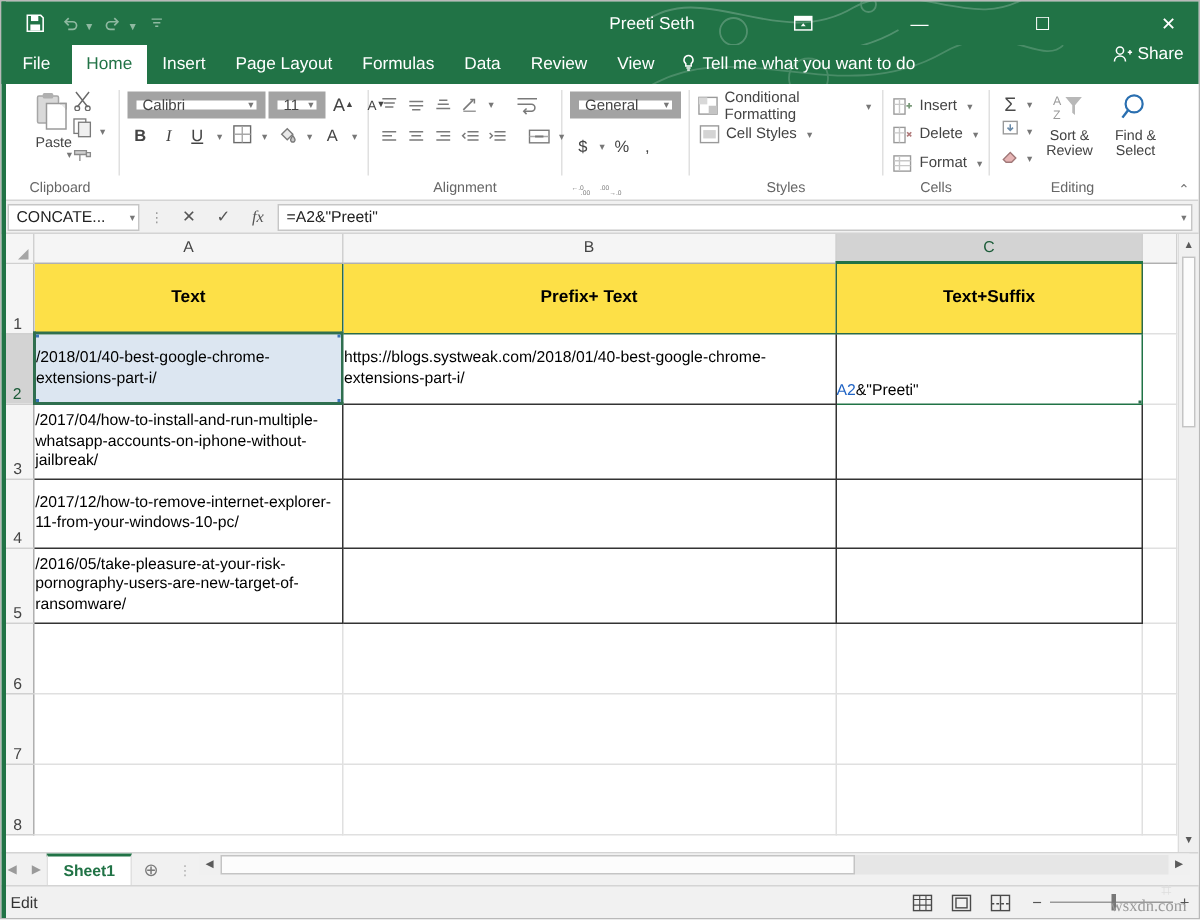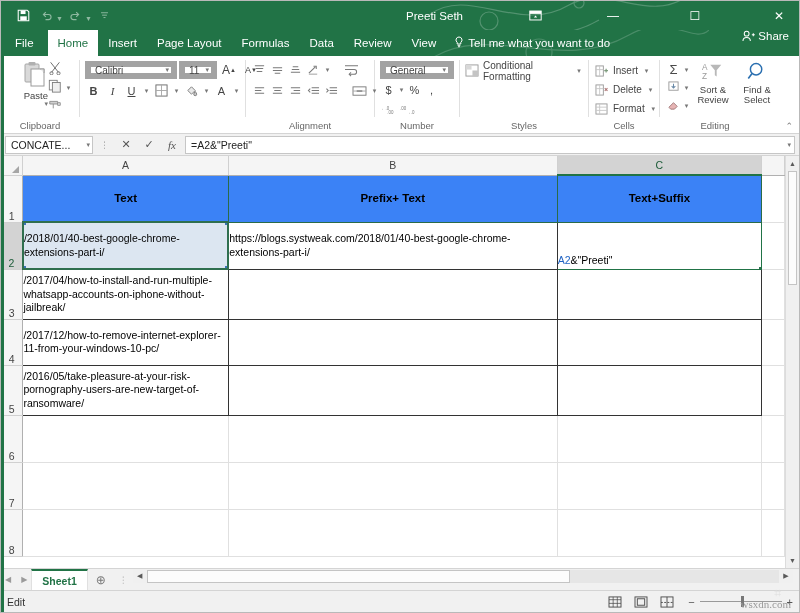--- a/index.html
+++ b/index.html
@@ -117,21 +117,21 @@
     justify-content: center; font-size: 11px; color: #444;
   }
   .ibtn.sm { width: 17px; }
   .caret-sm { font-size: 7px; color: #777; width: 9px; text-align: center; }
 
   
   .align-rows { display: flex; flex-direction: column; gap: 3px; padding-top: 2px; }
   .align-row { display: flex; align-items: center; gap: 1px; }
 
   
-  .num-rows { display: flex; flex-direction: column; gap: 2px; padding-top: 2px; }
+  .num-rows { display: flex; flex-direction: column; gap: 10px; padding-top: 2px; }
   .numfmt { width: 74px; }
 
   
   .styles-rows { display: flex; flex-direction: column; gap: 2px; padding-top: 3px; }
   .style-item { display: flex; align-items: center; gap: 4px; font-size: 10px; color: #444; height: 17px;}
   .style-ic { width: 15px; height: 14px; display:flex;align-items:center;justify-content:center; }
 
   
   .cells-rows { display: flex; flex-direction: column; gap: 2px; padding-top: 3px; }
   .cell-item { display: flex; align-items: center; gap: 4px; font-size: 10px; color: #444; height:17px;}
@@ -199,21 +199,21 @@
     padding-bottom: 1px;
   }
   .rowhdr.sel { background: #d3d3d3; color: #1b5b38; }
   .cell {
     border-right: 1px solid #e0e0e0; border-bottom: 1px solid #e0e0e0;
     font-size: 10.5px; color: #000; vertical-align: middle;
     padding: 0 2px 0 3px; overflow: hidden; line-height: 13.5px;
     word-break: break-word;
   }
   .cell.hdrcell {
-    background: #3b82f6; text-align: center; font-weight: bold; font-size: 11.5px;
+    background: #fde047; text-align: center; font-weight: bold; font-size: 11.5px;
     border: 1px solid #2a6b48;
   }
   .cell.bordered { border: 1px solid #333; margin-top: 23px; }
   .cell.selA2 {
     background: #dce6f1; border: 2px solid #2f6f4f; position: relative;
   }
   .cell.editC2 {
     border: 1.5px solid #217346; position: relative; vertical-align: bottom;
     padding-bottom: 1px;
   }
@@ -624,20 +624,30 @@
             <span class="style-ic">
               <svg width="14" height="13" viewBox="0 0 15 14">
                   <rect x="1" y="1" width="13" height="12" fill="none" stroke="#9a9a9a"></rect>
                   <rect x="1" y="1" width="6" height="5" fill="#d8d8d8"></rect>
                   <rect x="8" y="7" width="6" height="6" fill="#c4c4c4"></rect>
                 </svg>
             </span>
             <span>Conditional Formatting</span>
             <span class="caret-sm">▾</span>
           </div>
+          <div class="style-item">
+            <span class="style-ic">
+              <svg width="14" height="13" viewBox="0 0 15 14">
+                  <rect x="1" y="1" width="13" height="12" fill="none" stroke="#9a9a9a"></rect>
+                  <rect x="3" y="4" width="9" height="6" fill="#d4d4d4"></rect>
+                </svg>
+            </span>
+            <span>Cell Styles</span>
+            <span class="caret-sm">▾</span>
+          </div>
         </div>
       </div>
       <div class="rgroup-title">Styles</div>
     </div>
     <div class="rgroup-sep"></div>
 
     <div class="rgroup" style="width:70px">
       <div class="rgroup-body">
         <div class="cells-rows">
           <div class="cell-item">

